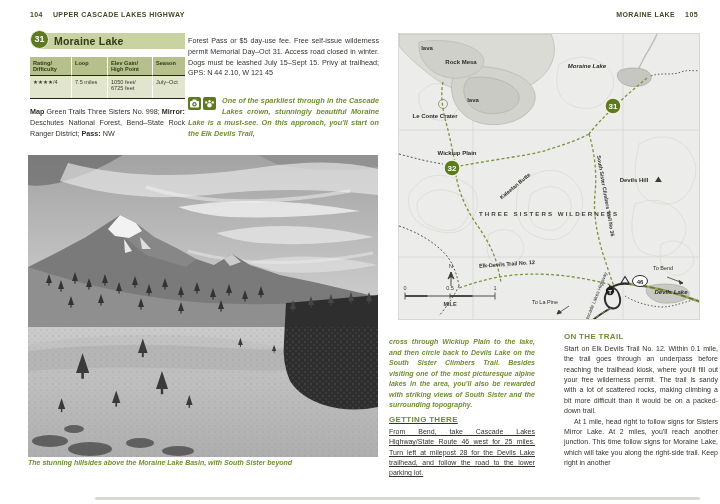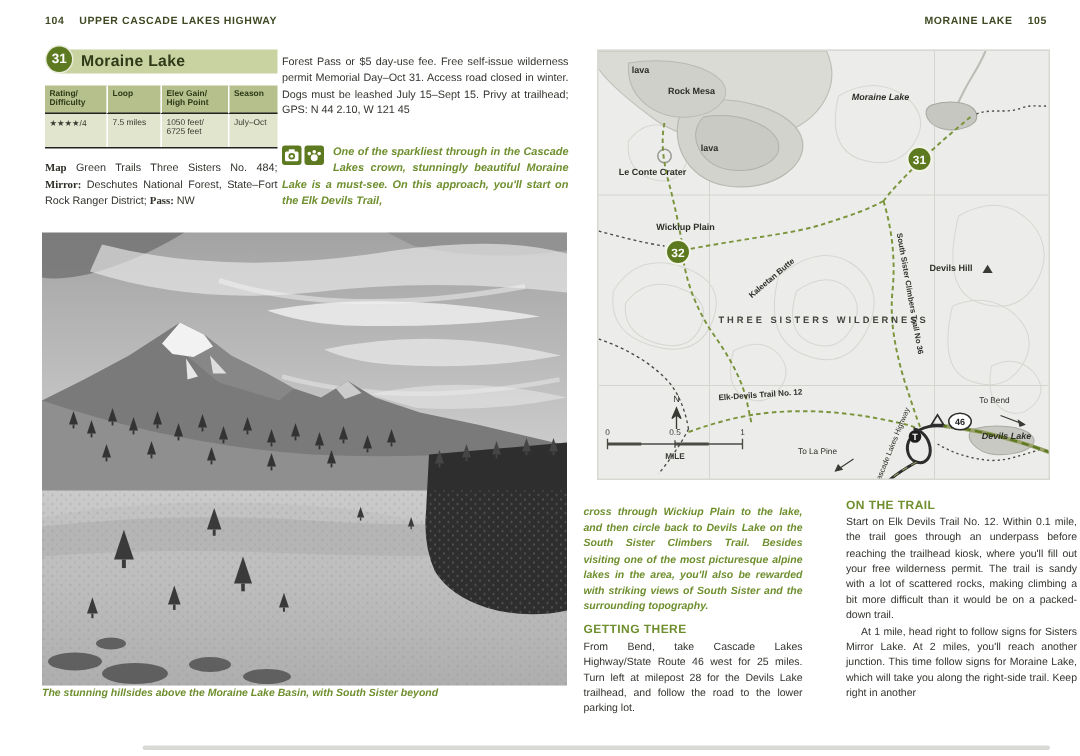--- a/index.html
+++ b/index.html
@@ -27,21 +27,21 @@
            grid-template-columns:41px 36px 45px 33px; font-size:5.6px;
            border-bottom:1px solid #222; }
   #stats .h { background:#b5c08c; color:#2f3a18; font-weight:bold; padding:3px 3px;
               border-bottom:1px solid #222; min-height:18px; }
   #stats .v { background:#e1e5cd; padding:3px 3px; min-height:22px; color:#3a3a30; }
   #stats .c2 { border-left:1px solid #fff; }
 
   
   .body-text { font-size:7.2px; line-height:1.5; text-align:justify; }
   #details { left:30px; top:107px; width:155px; }
-  #details b { color:#2e2e28;font-family:Liberation Serif, serif; }
+  #details b { color:#2e2e28; }
   #fees { left:188px; top:36px; width:191px; }
   #intro { left:188px; top:96px; width:191px; font-size:7.3px; line-height:1.5;
            color:#6f8f2e; font-style:italic; font-weight:bold; text-align:justify; }
   #intro-icons { float:left; margin:1px 4px 1px 0; width:30px; }
   .sq-icon { display:inline-block; width:13px; height:13px; border-radius:2px;
              background:#5e7a21; margin-right:2px; vertical-align:top; }
 
   
   #photo { left:28px; top:155px; width:350px; height:302px; background:#bdbdbd; }
   #caption { left:28px; top:459px; width:350px; font-size:7px; font-style:italic;
@@ -58,21 +58,21 @@
   #lb-climbers  { transform:translate(-50%,-50%) rotate(80deg); font-size:5.2px; font-weight:bold; }
   #lb-elk       { transform:translate(-50%,-50%) rotate(-4deg); font-size:5.4px; }
   #lb-kaleetan  { transform:translate(-50%,-50%) rotate(-40deg); font-size:5.4px; }
   #lb-cascade   { transform:translate(-50%,-50%) rotate(-68deg); font-size:5px; font-weight:normal; }
   .dir-label    { font-weight:normal !important; font-size:5.5px !important; }
 
   
   #col-continue { left:389px; top:337px; width:146px; font-size:7px; line-height:1.5;
                   color:#6f8f2e; font-style:italic; font-weight:bold; text-align:justify; }
   .sec-head { font-size:8px; font-weight:bold; color:#6f8f2e; letter-spacing:.3px; margin:9px 0 3px; }
-  #col-getting { left:389px; top:406px; width:146px; }
+  #col-getting { left:389px; top:406px; width:146px;text-decoration:underline; }
   #col-trail   { left:564px; top:332px; width:154px; }
   #col-getting .body-text, #col-trail .body-text { font-size:7px; line-height:1.48; }
   .indent { text-indent:10px; }
 
   #page-edge { left:95px; top:497px; width:605px; height:3px; background:#d9d9d6; border-radius:2px; }
 </style>
 </head>
 <body>
 
 <div class="abs running-head" id="head-left">
@@ -90,21 +90,21 @@
   <div class="h c2 pre">Elev Gain/
 High Point</div>
   <div class="h c2">Season</div>
   <div class="v">★★★★/4</div>
   <div class="v c2">7.5 miles</div>
   <div class="v c2 pre">1050 feet/
 6725 feet</div>
   <div class="v c2">July–Oct</div>
 </div>
 
-<p class="abs body-text" id="details"><b>Map</b><span> Green Trails Three Sisters No. 484; </span><b>Mirror:</b><span> Deschutes National Forest, State–Fort Rock Ranger District; </span><b>Pass:</b><span> NW</span></p>
+<p class="abs body-text" id="details"><b>Map</b><span> Green Trails Three Sisters No. 998; </span><b>Mirror:</b><span> Deschutes National Forest, Bend–State Rock Ranger District; </span><b>Pass:</b><span> NW</span></p>
 
 <p class="abs body-text" id="fees">Forest Pass or $5 day-use fee. Free self-issue wilderness permit Memorial Day–Oct 31. Access road closed in winter. Dogs must be leashed July 15–Sept 15. Privy at trailhead; GPS: N 44 2.10, W 121 45</p>
 
 <div class="abs" id="intro">
   <span id="intro-icons">
     <span class="sq-icon"><svg width="13" height="13" viewBox="0 0 13 13">
           <rect x="2" y="4" width="9" height="6.5" rx="1" fill="#fff"></rect>
           <rect x="4.5" y="2.5" width="4" height="2" rx=".5" fill="#fff"></rect>
           <circle cx="6.5" cy="7.2" r="2.2" fill="#5e7a21"></circle>
           <circle cx="6.5" cy="7.2" r="1" fill="#fff"></circle>

